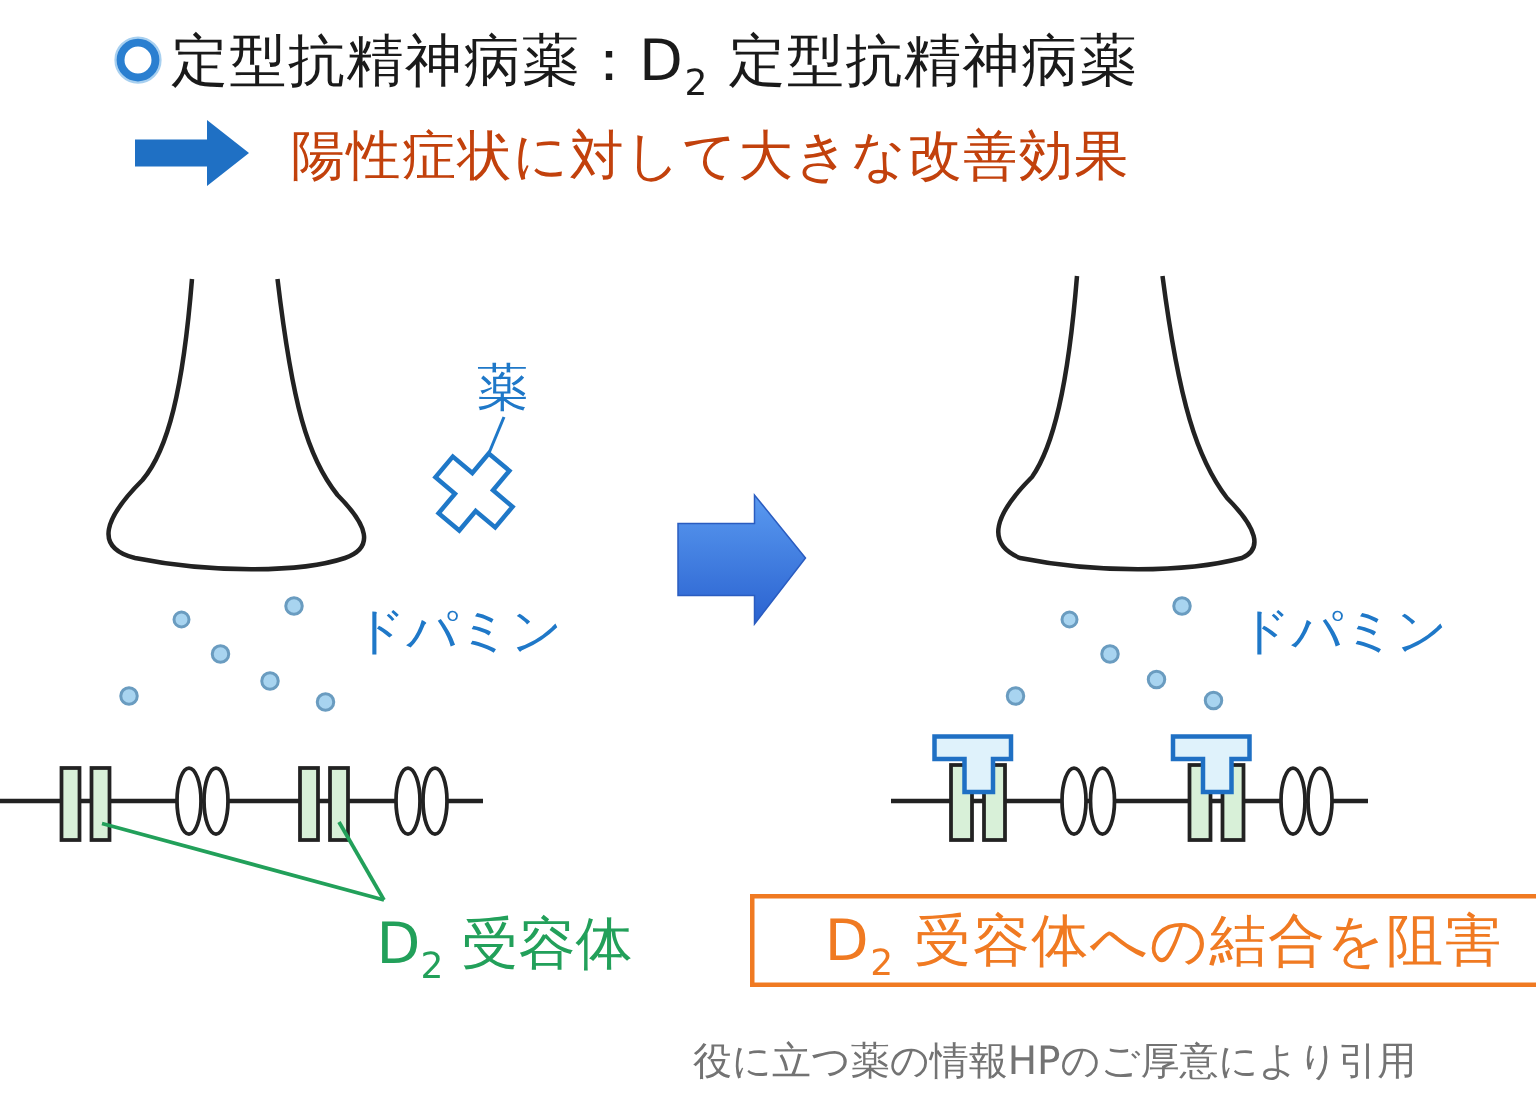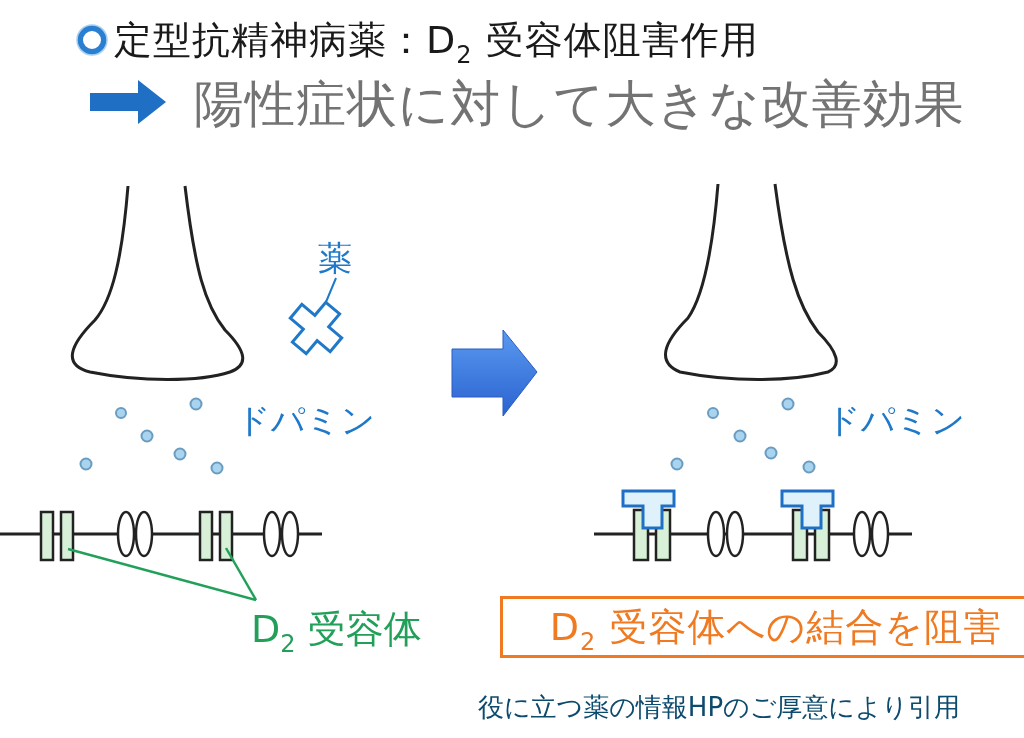--- a/index.html
+++ b/index.html
@@ -3,27 +3,27 @@
 <meta charset="utf-8">
 <style>
   html, body { margin:0; padding:0; background:#ffffff; }
   body { width:1024px; height:738px; position:relative; overflow:hidden;
          font-family:"DejaVu Sans", "Liberation Sans", sans-serif; }
   .abs { position:absolute; }
   .title-row { left:78px; top:14px; display:flex; align-items:center; height:52px; }
   .title-text { font-size:38px; color:#1a1a1a; letter-spacing:1px; white-space:nowrap; }
   .sub { font-size:24px; position:relative; top:10px; }
   .effect-row { left:88px; top:78px; display:flex; align-items:center; height:52px; }
-  .effect-text { font-size:50px; color:#737373; letter-spacing:1px; margin-left:26px; white-space:nowrap; }
+  .effect-text { font-size:36px; color:#c2410c; letter-spacing:1px; margin-left:26px; white-space:nowrap; }
   .label-blue { color:#1f78c8; font-size:34px; white-space:nowrap; }
   .label-green { color:#22a05a; font-size:38px; white-space:nowrap; }
   .result-box { left:500px; top:596px; width:552px; height:62px; border:3px solid #f07a22;
                 box-sizing:border-box; display:flex; align-items:center; justify-content:center; }
   .result-text { color:#f07a22; font-size:38px; letter-spacing:1px; white-space:nowrap; }
-  .credit { left:462px; top:690px; font-size:26px; color:#0c4a6e; white-space:nowrap;margin-left:16px; }
+  .credit { left:462px; top:690px; font-size:26px; color:#737373; white-space:nowrap; }
   svg { position:absolute; left:0; top:0; }
 </style>
 </head>
 <body>
 
 <svg width="1024" height="738" viewBox="0 0 1024 738">
   <defs>
     <radialGradient id="ringGrad" cx="50%" cy="50%" r="50%">
       <stop offset="55%" stop-color="#ffffff"></stop>
       <stop offset="70%" stop-color="#2a7fd0"></stop>
@@ -116,21 +116,21 @@
       <rect x="815" y="510" width="14" height="50" fill="#d8f0d8" stroke="#222" stroke-width="2.5"></rect>
       <path d="M782,491 L833,491 L833,506 L821,506 L821,528 L802,528 L802,506 L782,506 Z" fill="#dff2fb" stroke="#1f70c4" stroke-width="3"></path>
     </g>
     <ellipse cx="862" cy="534" rx="8" ry="22" fill="#fff" stroke="#222" stroke-width="2.5"></ellipse>
     <ellipse cx="880" cy="534" rx="8" ry="22" fill="#fff" stroke="#222" stroke-width="2.5"></ellipse>
   </g>
 </svg>
 
 <div class="abs title-row">
   <span class="title-text" style="margin-left:36px;">
-    <span>定型抗精神病薬：D</span><span class="sub">2</span><span> 受容体阻害作用</span>
+    <span>定型抗精神病薬：D</span><span class="sub">2</span><span> 定型抗精神病薬</span>
   </span>
 </div>
 
 <div class="abs effect-row">
   <span style="display:inline-block;width:80px;"></span>
   <span class="effect-text">陽性症状に対して大きな改善効果</span>
 </div>
 
 <div class="abs label-blue" style="left:318px; top:236px;">薬</div>
 <div class="abs label-blue" style="left:236px; top:398px;">ドパミン</div>

